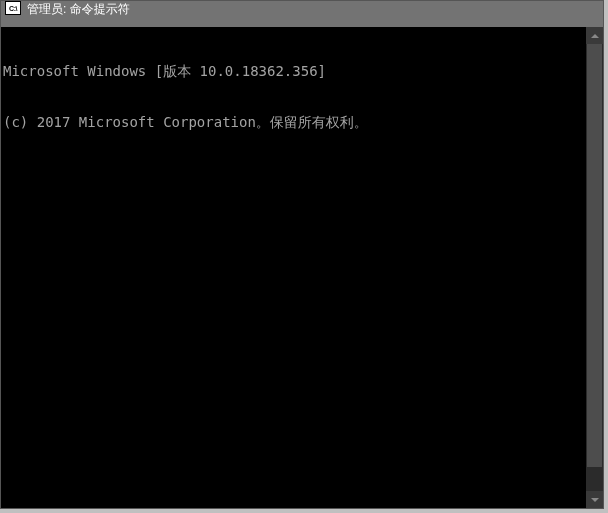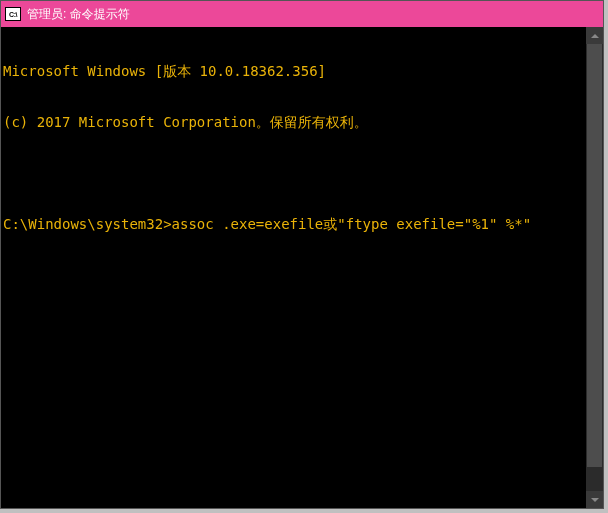--- a/index.html
+++ b/index.html
@@ -16,23 +16,22 @@
     }
     .window {
       width: 604px;
       height: 509px;
       border: 1px solid #555;
       display: flex;
       flex-direction: column;
     }
     .titlebar {
       height: 26px;
-      background: #ec4899;
+      background: #737373;
       display: flex;
-      align-items: center;
       padding: 0 4px;
       gap: 6px;
     }
     .titlebar-icon {
       width: 16px;
       height: 14px;
       background: #fff;
       border: 1px solid #000;
       display: flex;
       align-items: center;
@@ -44,21 +43,21 @@
       letter-spacing: -0.5px;
     }
     .titlebar-text {
       color: #fff;
       font-size: 12px;
       font-family: "Microsoft YaHei", "SimSun", sans-serif;
     }
     .terminal {
       flex: 1;
       background: #000;
-      color: #eab308;
+      color: #a3a3a3;
       font-size: 14px;
       line-height: 17px;
       padding: 2px 2px;
       white-space: pre;
       overflow: hidden;
       font-family: "NSimSun", "SimSun", "Consolas", monospace;
       position: relative;
     }
     .line {
       white-space: pre;
@@ -118,21 +117,20 @@
 
 <div class="window">
   <div class="titlebar">
     <div class="titlebar-icon">C:\</div>
     <div class="titlebar-text">管理员: 命令提示符</div>
   </div>
   <div class="terminal">
     <div class="line">Microsoft Windows [版本 10.0.18362.356]</div>
     <div class="line">(c) 2017 Microsoft Corporation。保留所有权利。</div>
     <div class="blank-line"></div>
-    <div class="line">C:\Windows\system32&gt;assoc .exe=exefile或"ftype exefile="%1" %*"</div>
     <div class="blank-line"></div>
     <div class="scrollbar">
       <div class="scrollbar-btn up"><div class="arrow up"></div></div>
       <div class="scrollbar-thumb"></div>
       <div class="scrollbar-btn down"><div class="arrow down"></div></div>
     </div>
   </div>
 </div>
 
 </body></html>

